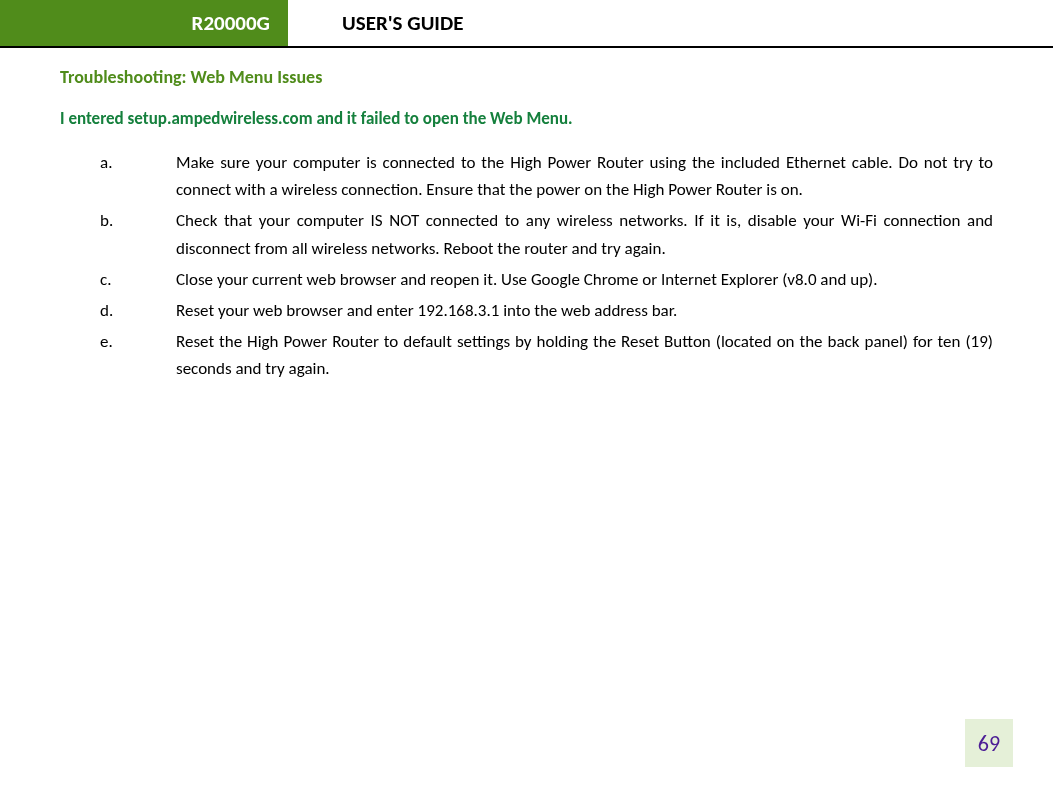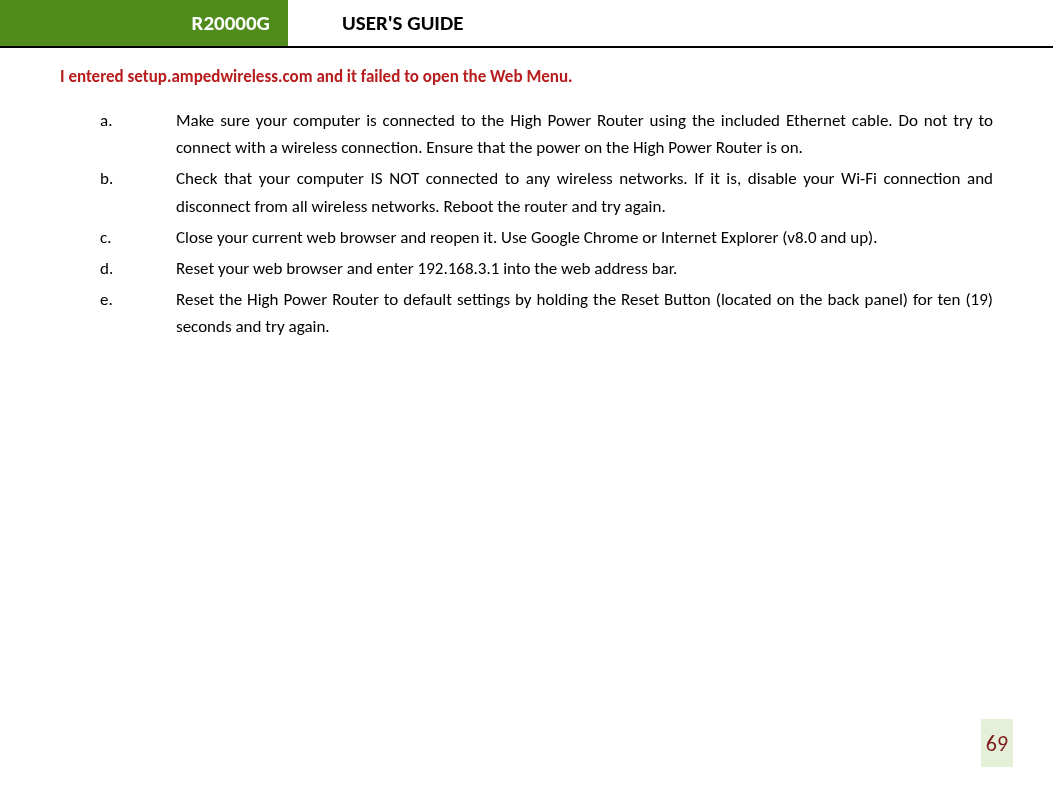--- a/index.html
+++ b/index.html
@@ -59,21 +59,21 @@
     }
     .subheading {
       font-size: 18px;
       font-weight: bold;
       color: #508c1b;
       margin-bottom: 20px;
     }
     .question {
       font-size: 17px;
       font-weight: bold;
-      color: #b91c1c;
+      color: #15803d;
       margin-bottom: 20px;
     }
     .list {
       padding-left: 40px;
       list-style: none;
     }
     .list-item {
       display: flex;
       font-size: 17px;
       color: #000;
@@ -86,42 +86,43 @@
       flex-shrink: 0;
     }
     .list-text {
       flex: 1;
     }
     .page-number-box {
       position: absolute;
       bottom: 24px;
       right: 40px;
       background: #e5f0d8;
-      color: #7f1d1d;
+      color: #4c1d95;
       font-size: 22px;
-      width: 32px;
+      width: 48px;
       height: 48px;
       display: flex;
       align-items: center;
       justify-content: center;
     }
   </style>
 </head>
 <body>
 
 <div class="header">
   <div class="header-left">
     <span>R20000G</span>
   </div>
   <div class="header-right">
     <span>USER'S GUIDE</span>
   </div>
 </div>
 
 <div class="content">
+  <div class="subheading">Troubleshooting: Web Menu Issues</div>
   <div class="question">I entered setup.ampedwireless.com and it failed to open the Web Menu.</div>
 
   <ol class="list">
     <li class="list-item">
       <span class="list-marker">a.</span>
       <span class="list-text">Make sure your computer is connected to the High Power Router using the included Ethernet cable.  Do not try to connect with a wireless connection.  Ensure that the power on the High Power Router is on.</span>
     </li>
     <li class="list-item">
       <span class="list-marker">b.</span>
       <span class="list-text">Check that your computer IS NOT connected to any wireless networks.  If it is, disable your Wi-Fi connection and disconnect from all wireless networks.  Reboot the router and try again.</span>

